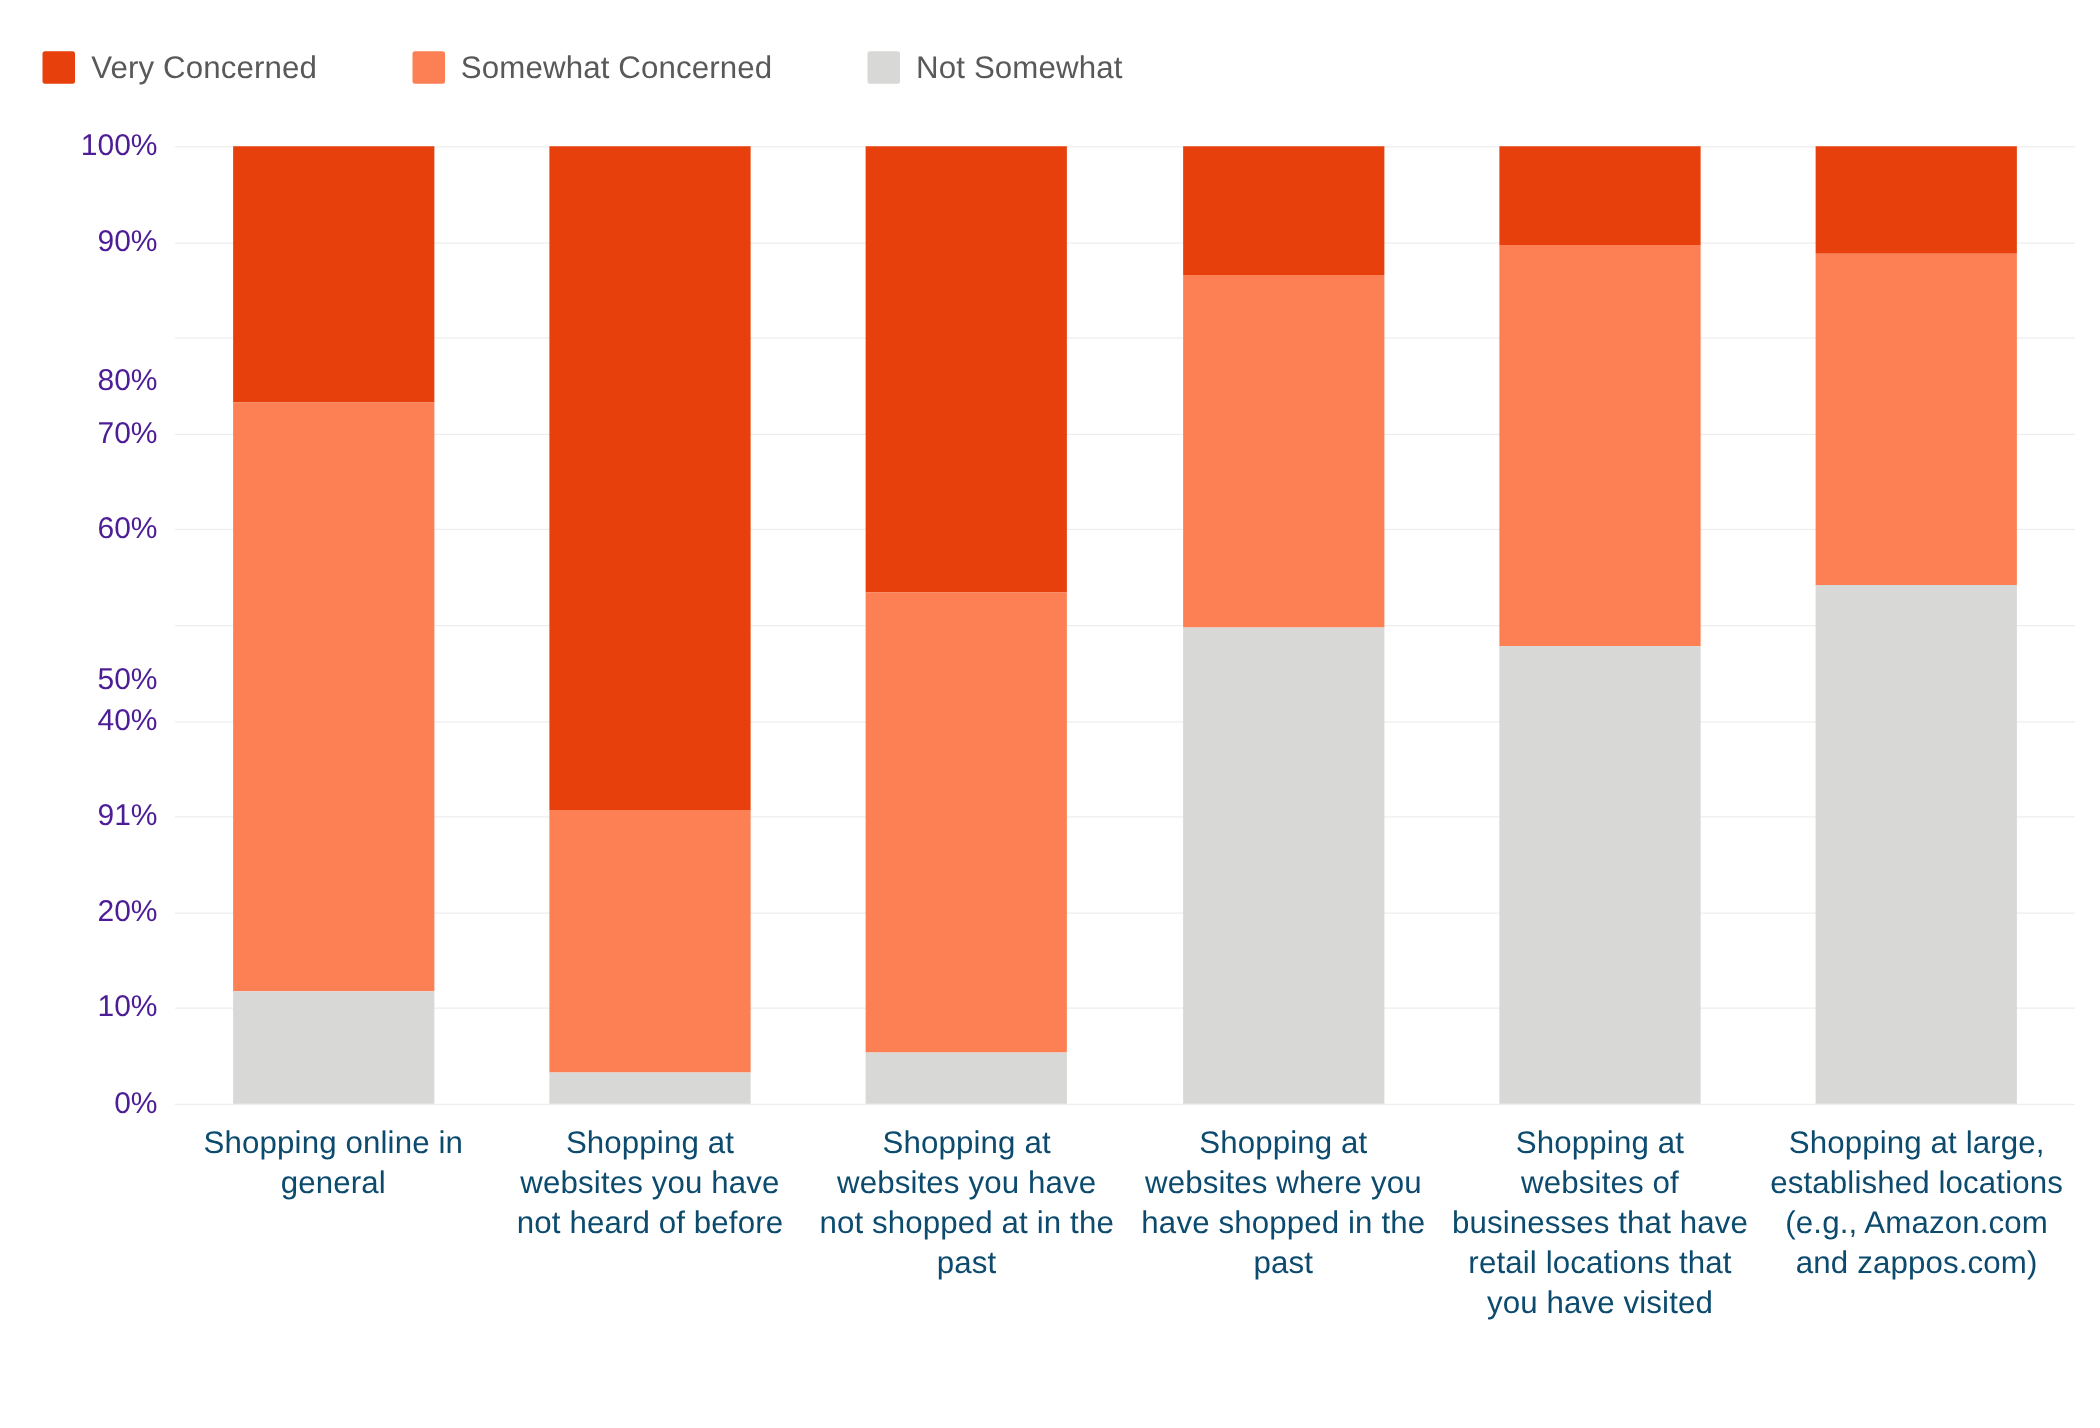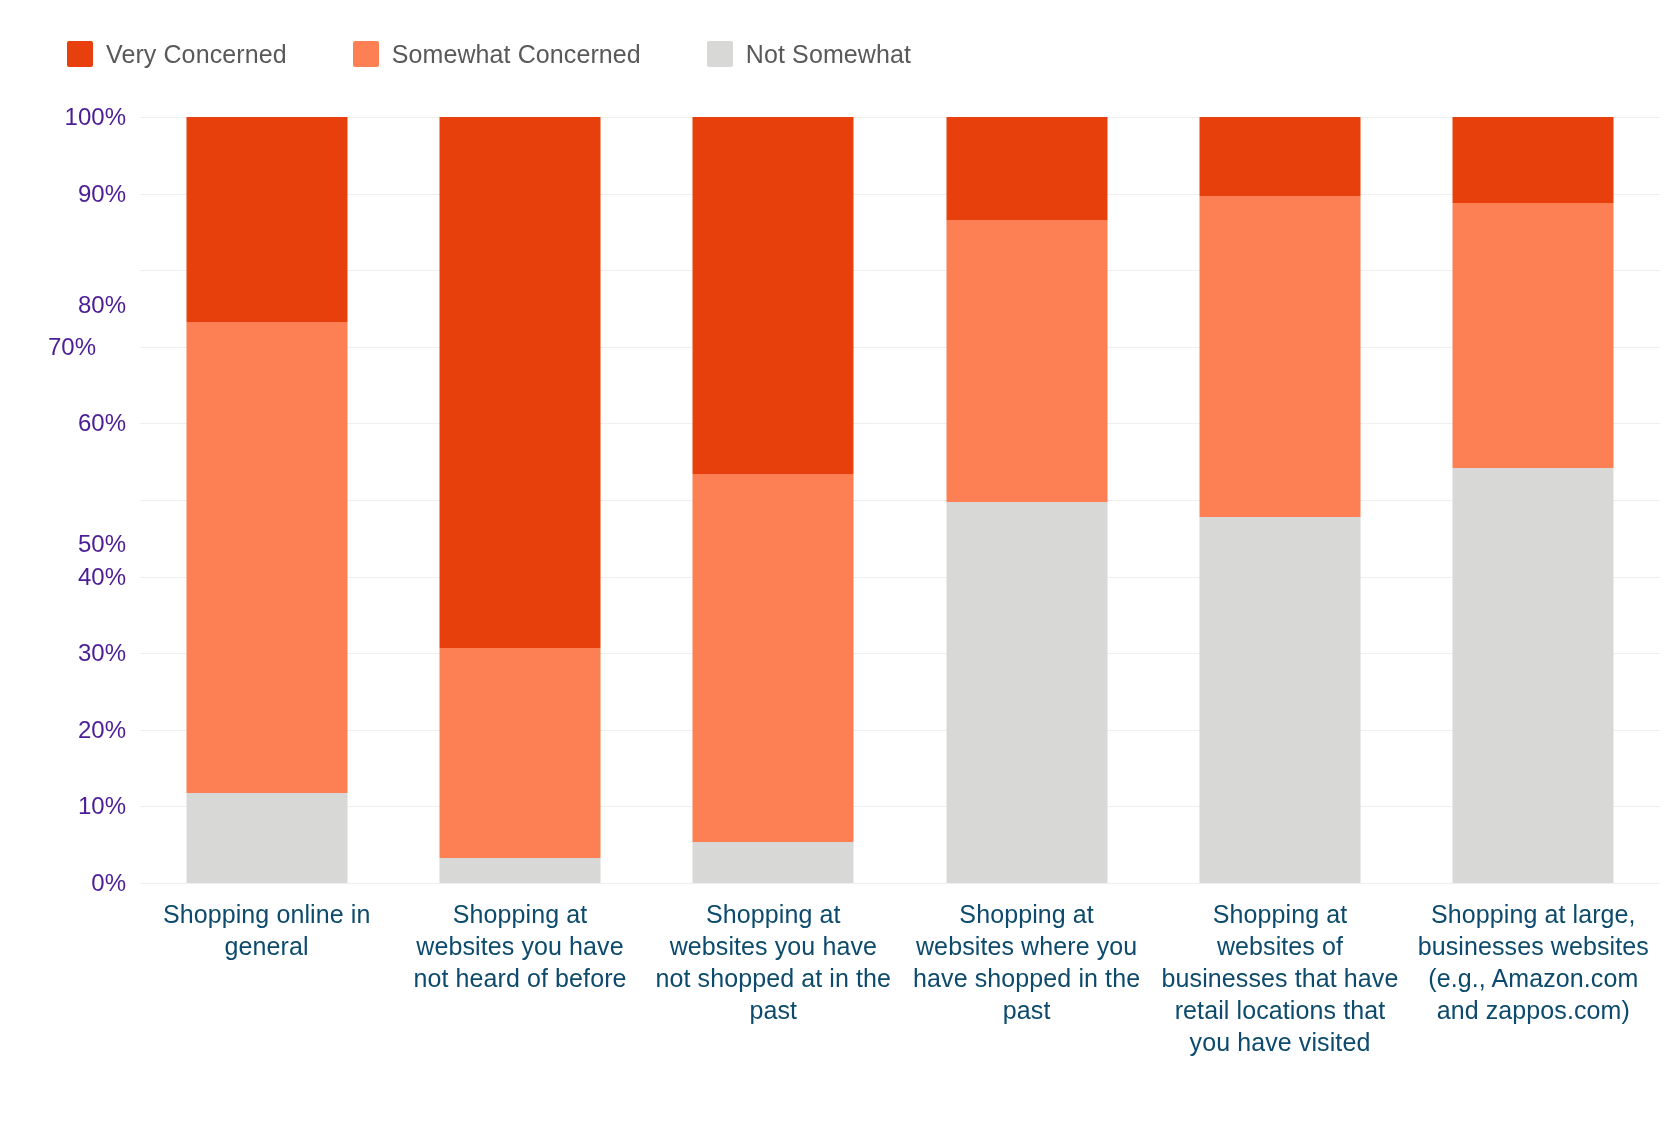--- a/index.html
+++ b/index.html
@@ -18,23 +18,22 @@
     background: #ffffff;
   }
 
   
   .legend {
     position: absolute;
     left: 34px;
     top: 36px;
     display: flex;
     align-items: center;
-    gap: 4px;
+    gap: 14px;
     height: 36px;
-    margin-left: 33px;
   }
   .legend-item {
     display: flex;
     align-items: center;
     gap: 13px;
     margin-right: 62px;
   }
   .legend-swatch {
     width: 26px;
     height: 26px;
@@ -166,25 +165,25 @@
         <div class="gridline" style="top: 40%;"></div>
         <div class="gridline" style="top: 30%;"></div>
         <div class="gridline" style="top: 20%;"></div>
         <div class="gridline" style="top: 10%;"></div>
         <div class="gridline" style="top: 0%;"></div>
       </div>
     <div class="ytick-wrap">
         <div class="axis-tick-label" style="top: 100%;">0%</div>
         <div class="axis-tick-label" style="top: 90%;">10%</div>
         <div class="axis-tick-label" style="top: 80%;">20%</div>
-        <div class="axis-tick-label" style="top: 70%;">30%</div>
+        <div class="axis-tick-label" style="top: 70%;">91%</div>
         <div class="axis-tick-label" style="top: 60%;">40%</div>
         <div class="axis-tick-label" style="top: 50%; margin-top: 44px;">50%</div>
         <div class="axis-tick-label" style="top: 40%;">60%</div>
-        <div class="axis-tick-label" style="top: 30%; text-align: center;">70%</div>
+        <div class="axis-tick-label" style="top: 30%;">70%</div>
         <div class="axis-tick-label" style="top: 20%; margin-top: 35px;">80%</div>
         <div class="axis-tick-label" style="top: 10%;">90%</div>
         <div class="axis-tick-label" style="top: 0%;">100%</div>
       </div>
     <div class="bars">
         <div class="bar-col">
           <div class="bar-stack">
             <div class="seg" title="Very Concerned: 26.8%" style="background: rgb(232, 64, 12); height: 26.8%;"></div>
             <div class="seg" title="Somewhat Concerned: 61.4%" style="background: rgb(253, 128, 85); height: 61.4%;"></div>
             <div class="seg" title="Not Concerned: 11.8%" style="background: rgb(216, 216, 214); height: 11.8%;"></div>
@@ -225,17 +224,17 @@
             <div class="seg" title="Not Concerned: 54.2%" style="background: rgb(216, 216, 214); height: 54.2%;"></div>
           </div>
         </div>
       </div>
     <div class="cat-labels">
         <div class="cat-label">Shopping online in general</div>
         <div class="cat-label">Shopping at websites you have not heard of before</div>
         <div class="cat-label">Shopping at websites you have not shopped at in the past</div>
         <div class="cat-label">Shopping at websites where you have shopped in the past</div>
         <div class="cat-label">Shopping at websites of businesses that have retail locations that you have visited</div>
-        <div class="cat-label">Shopping at large, businesses websites (e.g., Amazon.com and zappos.com)</div>
+        <div class="cat-label">Shopping at large, established locations (e.g., Amazon.com and zappos.com)</div>
       </div>
   </div>
 
 </div>
 
 </body></html>

